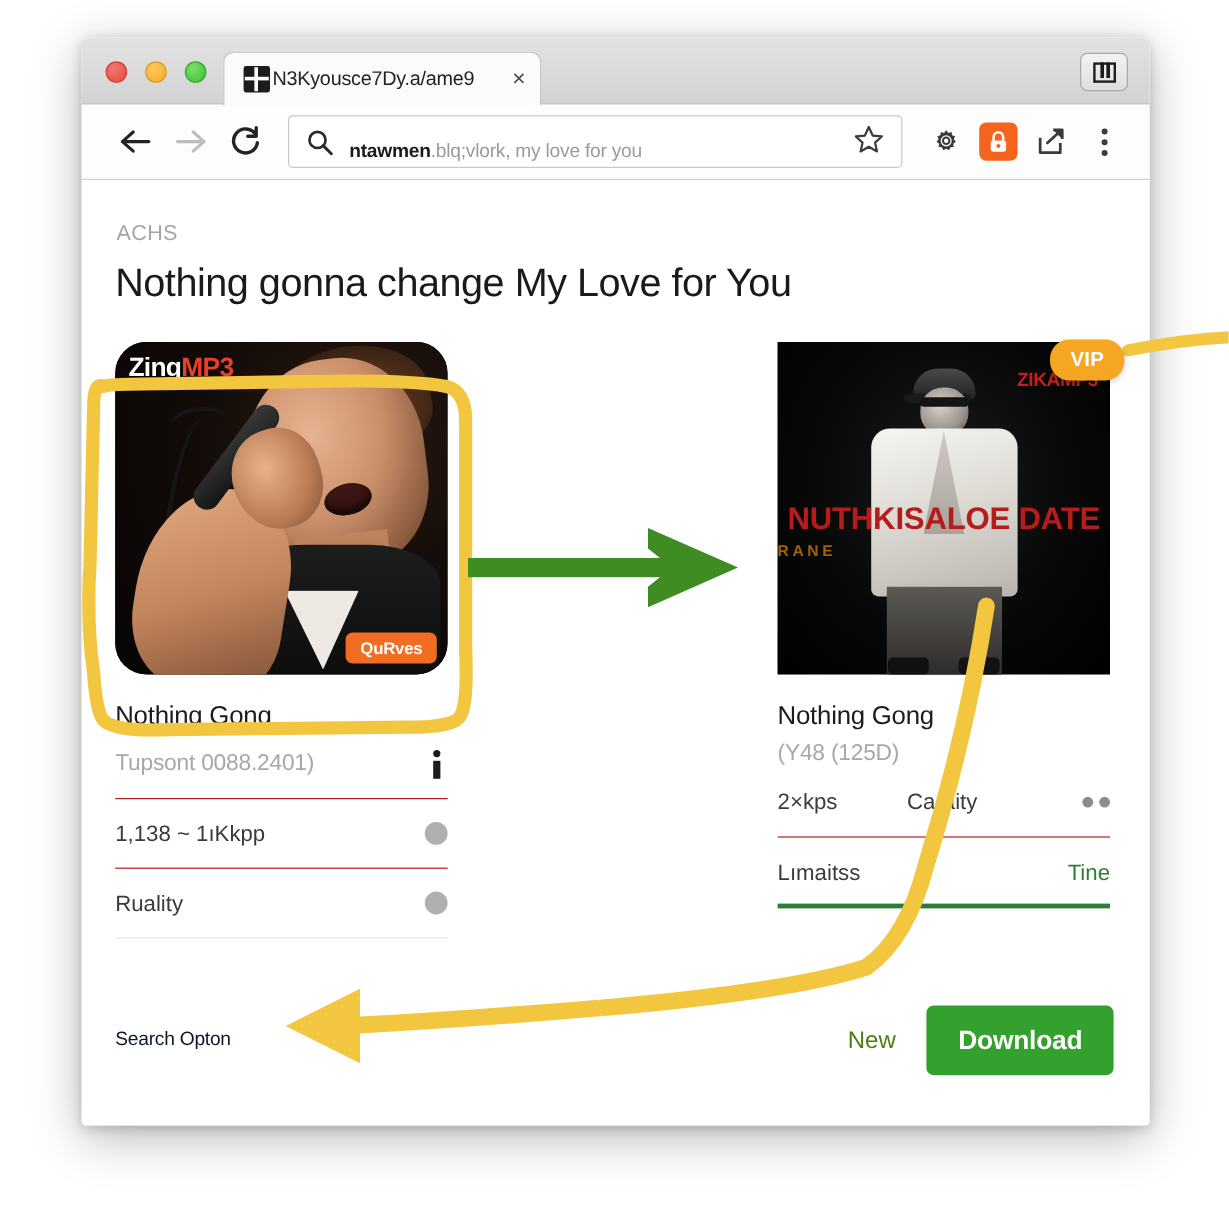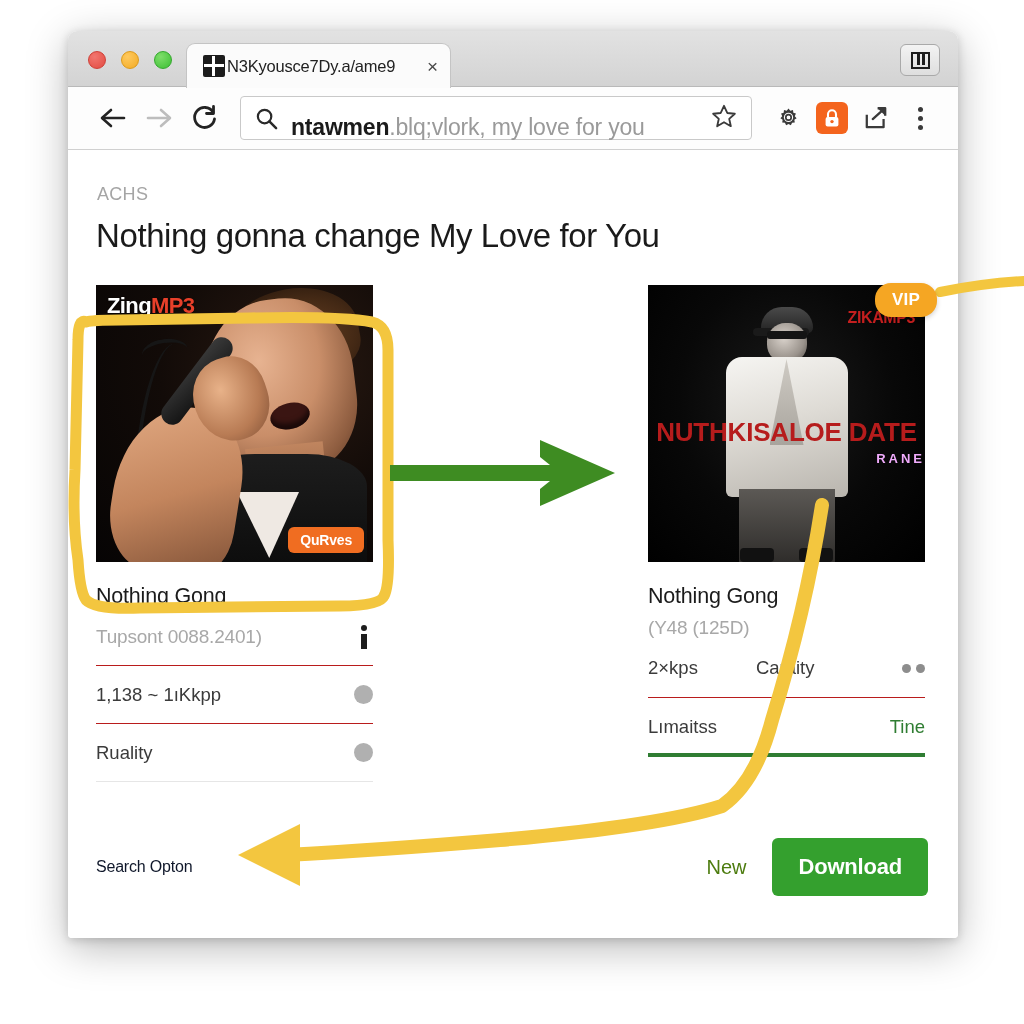--- a/index.html
+++ b/index.html
@@ -70,21 +70,21 @@
     height: 63px; background: #fdfdfd; border-bottom: 1px solid #d0d0d0;
     display: flex; align-items: center; padding: 0 16px 0 22px; gap: 0;
   }
   .navbtn { width: 46px; height: 46px; display:flex; align-items:center; justify-content:center; }
   .navbtn svg { display: block; }
   .omnibox {
     flex: 1 1 auto; height: 44px; margin: 0 14px 0 12px;
     background: #fff; border: 1px solid #c9c9c9; border-radius: 4px;
     display: flex; align-items: center; padding: 0 14px; gap: 13px;
   }
-  .omni-text { font-size: 23px; color: #9a9a9a; white-space: nowrap; overflow: hidden; flex: 1 1 auto; letter-spacing: -.2px; margin-top: 18px; }
+  .omni-text { font-size: 16px; color: #9a9a9a; white-space: nowrap; overflow: hidden; flex: 1 1 auto; letter-spacing: -.2px; margin-top: 18px; }
   .omni-text b { color: #1b1b1b; font-weight: 700; }
   .star { flex: 0 0 auto; }
   .tbicon { width: 44px; height: 44px; display:flex; align-items:center; justify-content:center; flex:0 0 auto; }
   .lockbadge {
     width: 32px; height: 32px; border-radius: 6px; background: #f4641d;
     display:flex; align-items:center; justify-content:center;
   }
   .kebab { display:flex; flex-direction:column; gap:4px; align-items:center; }
   .kebab i { width: 5px; height: 5px; border-radius:50%; background:#3a3a3a; display:block; }
 
@@ -97,21 +97,21 @@
   }
 
   .cards { position: relative; margin-top: 30px; display: flex; }
   .card { position: relative; }
   .card.left  { width: 277px; margin-left: 0px; }
   .card.right { width: 277px; margin-left: 275px; }
 
   .art { width: 277px; height: 277px; position: relative; overflow: hidden; background: #0a0a0a; }
 
   
-  .art-left { background: #0b0706; }
+  .art-left { background: #0b0706; border-radius: 26px; }
   .al-bg { position:absolute; inset:0; background:
       radial-gradient(ellipse at 72% 30%, #2a1a12 0%, #120b08 48%, #060404 100%); }
   .al-face {
     position:absolute; right: 18px; top: 14px; width: 150px; height: 175px;
     border-radius: 48% 44% 40% 46%;
     background: radial-gradient(ellipse at 38% 34%, #e7b391 0%, #c98e69 46%, #8d5c3f 78%, #4c2f1f 100%);
     transform: rotate(-7deg);
   }
   .al-hair {
     position:absolute; right: 14px; top: 4px; width: 135px; height: 92px;
@@ -209,22 +209,22 @@
   .ar-shoeR { position:absolute; right: 92px; bottom: 0; width: 34px; height: 14px; background:#111; border-radius: 4px; }
   .wm-zika {
     position: absolute; right: 10px; top: 24px;
     font-size: 16px; font-weight: 700; color: #c41f1f; letter-spacing: -.4px;
   }
   .ar-title {
     position:absolute; left: 0; right: 0; top: 132px; text-align: center;
     font-size: 26px; font-weight: 700; color: #b61c1c; letter-spacing: -.2px;
   }
   .ar-sub {
-    position:absolute; left: 0; right: 0; top: 166px; text-align: right;
-    font-size: 13px; font-weight: 700; color: #f0abfc; letter-spacing: 3px;
+    position:absolute; left: 0; right: 0; top: 166px; text-align: left;
+    font-size: 13px; font-weight: 700; color: #a16207; letter-spacing: 3px;
   }
 
   
   .c-title { font-size: 21.5px; color: #1b1b1b; margin-top: 22px; letter-spacing: -.2px; }
   .c-sub   { font-size: 19px; color: #a8a8a8; margin-top: 8px; letter-spacing: -.2px; }
   .row {
     display: flex; align-items: center; height: 58px;
     border-top: 1px solid #b91c1c; font-size: 18.5px; color: #3b3b3b;
   }
   .row.noborder { border-top: none; }

